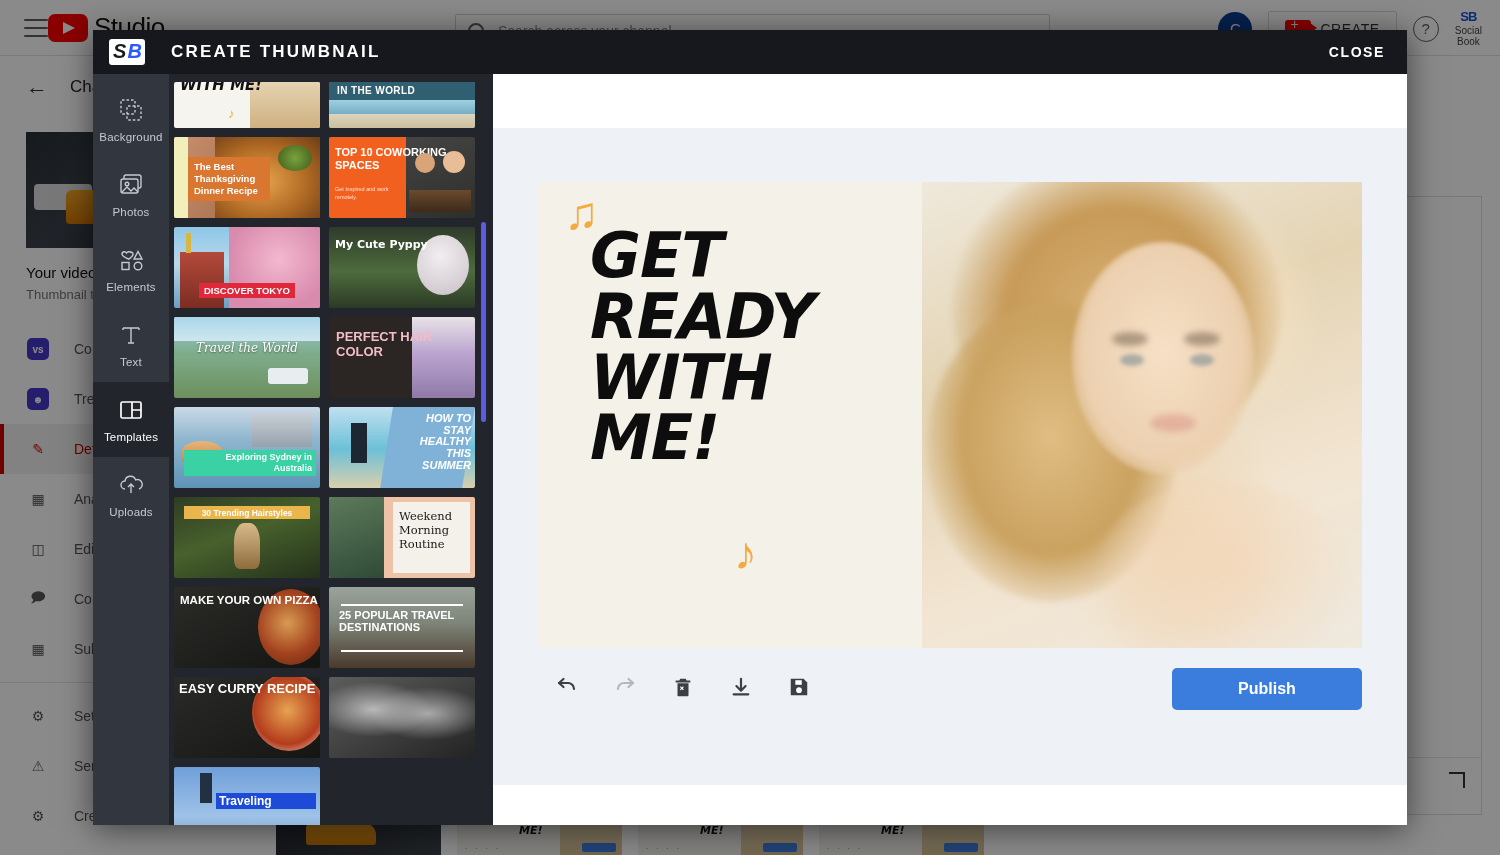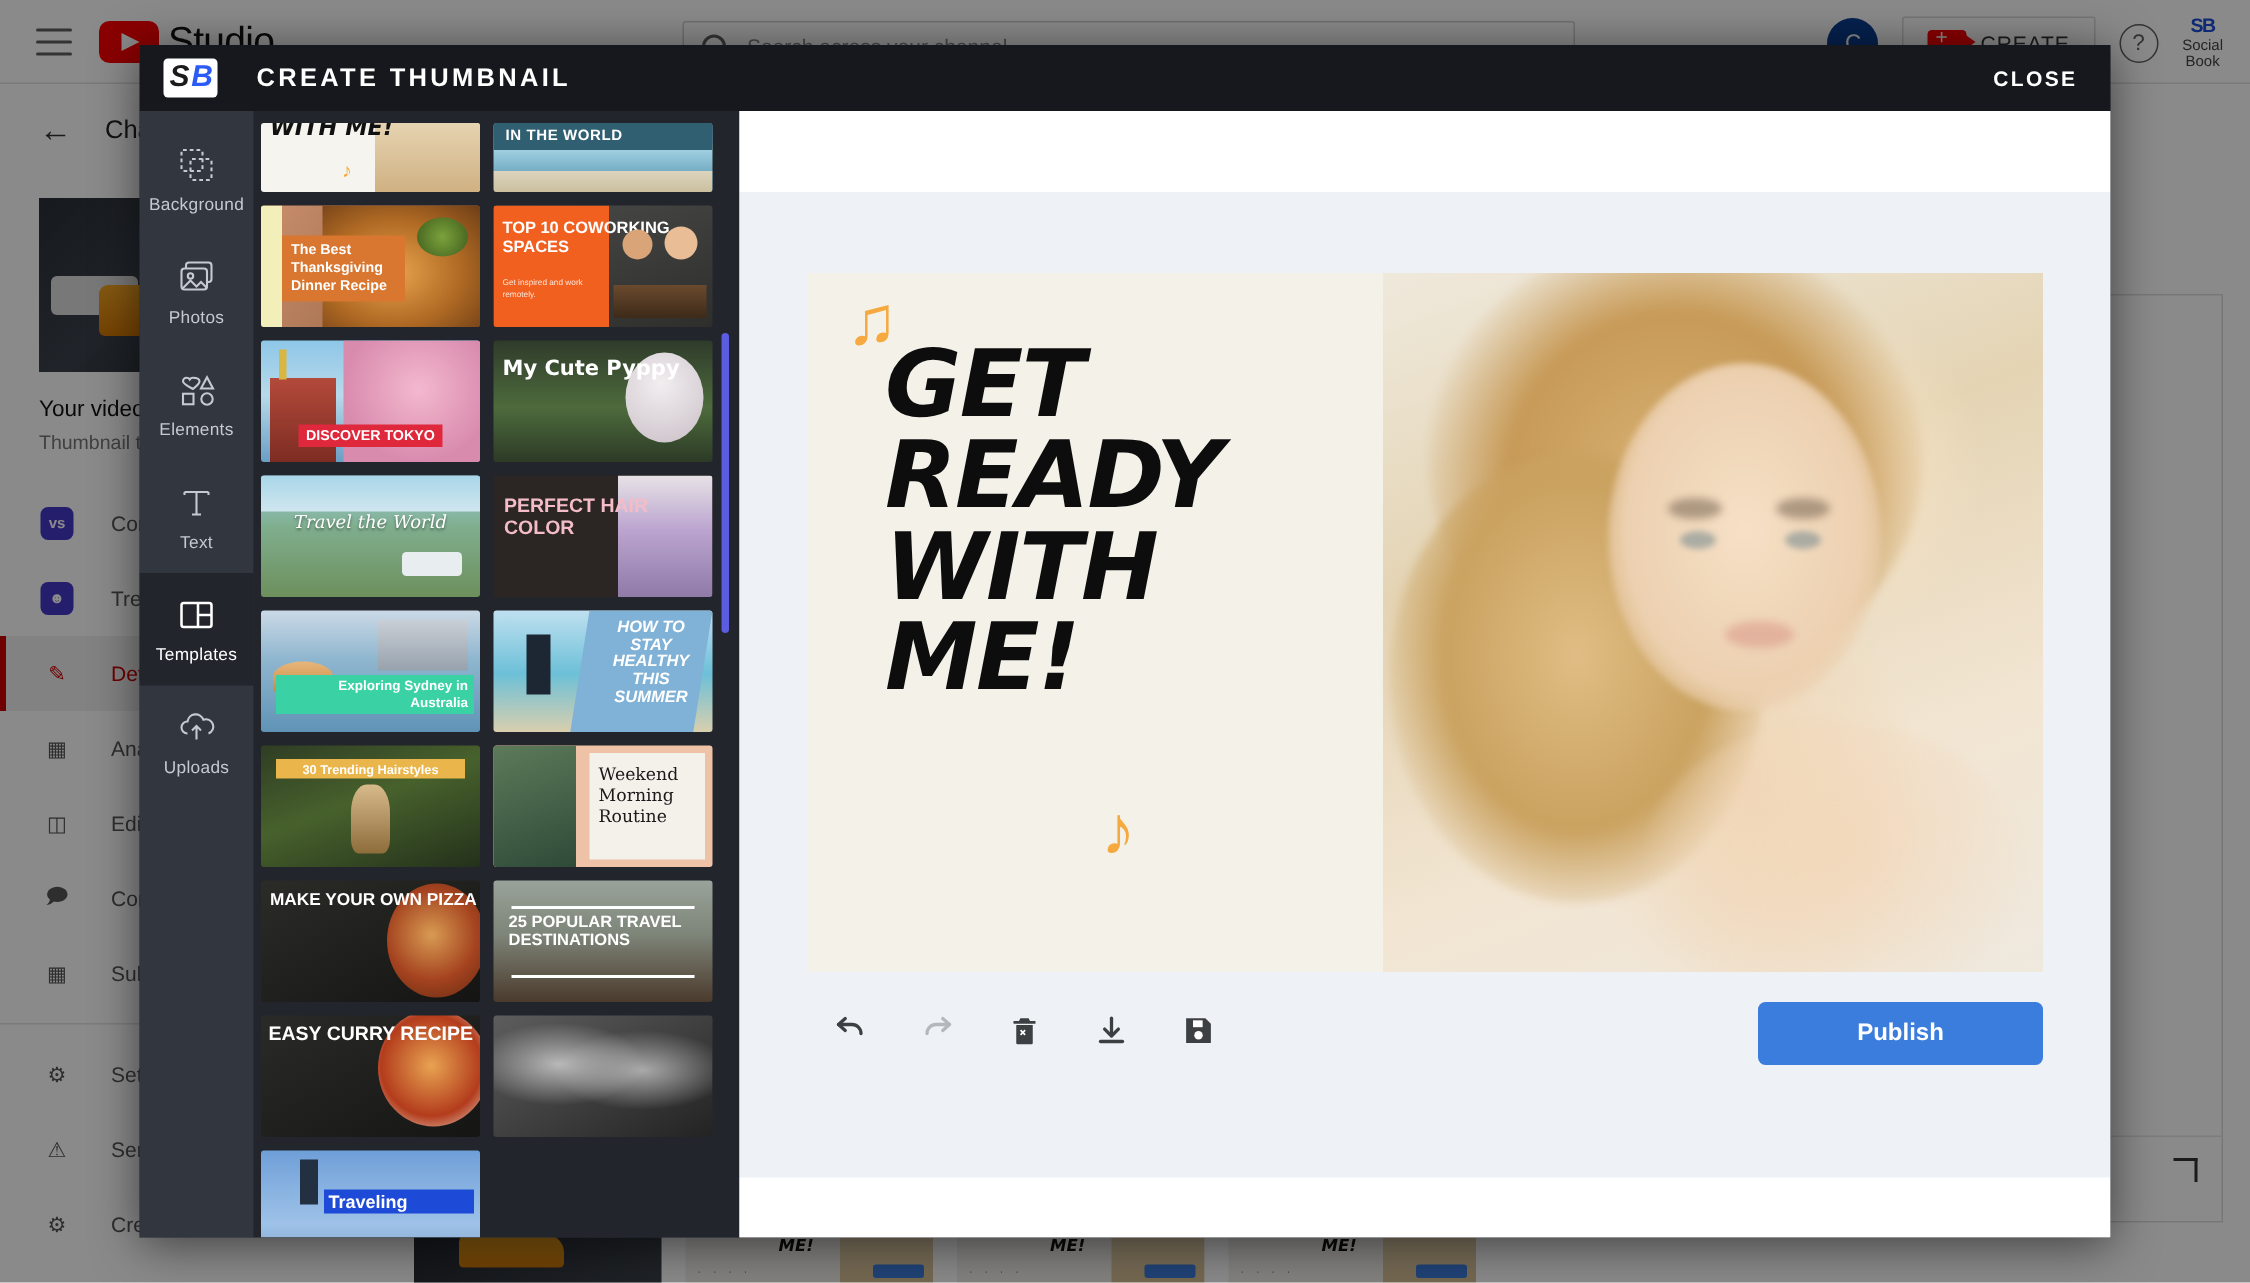--- a/index.html
+++ b/index.html
@@ -16,21 +16,21 @@
     background: #ffffff;
   }
   #yt-topbar {
     position: absolute; top: 0; left: 0; right: 0; height: 56px;
     background: #ffffff; border-bottom: 1px solid #e0e0e0;
     display: flex; align-items: center;
   }
   .hamburger { width: 24px; height: 18px; margin-left: 24px; display: flex;
                flex-direction: column; justify-content: space-between; }
   .hamburger i { display: block; height: 2px; background: #5f5f5f; border-radius: 1px; }
-  .yt-logo { display: flex; align-items: center; margin-left: 18px; gap: 6px; }
+  .yt-logo { display: flex; align-items: center; gap: 6px; }
   .yt-play { width: 40px; height: 28px; background: #ff0000; border-radius: 7px;
              position: relative; }
   .yt-play::after { content: ""; position: absolute; left: 15px; top: 8px;
              border-left: 12px solid #fff; border-top: 6px solid transparent;
              border-bottom: 6px solid transparent; }
   .yt-studio-word { font-size: 26px; color: #111; font-weight: 400; letter-spacing: -0.5px; }
   #yt-search {
     position: absolute; left: 455px; top: 14px; width: 595px; height: 34px;
     border: 1px solid #d0d0d0; border-radius: 2px; display: flex; align-items: center;
     padding-left: 12px; gap: 14px;
@@ -451,21 +451,21 @@
                background:linear-gradient(180deg,#b34a3b,#7d2c22);"></div>
           <div style="position:absolute;left:12px;top:6px;width:5px;height:20px;background:#d9b63f;"></div>
           <div style="position:absolute;left:25px;bottom:10px;background:#e0283c;padding:2px 5px;
                color:#fff;font-size:9.5px;font-weight:bold;line-height:1.2;text-align:center;">DISCOVER TOKYO</div>
         </div>
 
         <div class="tpl" style="background:linear-gradient(180deg,#2f3b2b 0%,#4d6b3c 55%,#2c3a26 100%);">
           <div style="position:absolute;right:6px;top:8px;width:52px;height:60px;border-radius:50%;
                background:radial-gradient(circle at 45% 35%,#f2eef0,#c9bfc6);"></div>
           <div style="position:absolute;left:6px;top:12px;font-family:'DejaVu Sans',sans-serif;
-               font-weight:bold;color:#fff;font-size:14px;line-height:1.1;">My Cute Pyppy</div>
+               font-weight:bold;color:#fff;font-size:11px;line-height:1.1;">My Cute Pyppy</div>
         </div>
 
 
         <div class="tpl" style="background:linear-gradient(180deg,#9fd0e2 0%,#7fae8e 42%,#6d8f5c 100%);">
           <div style="position:absolute;left:0;right:0;top:0;height:30%;
                background:linear-gradient(180deg,#a9d6e8,#cfe6ef);"></div>
           <div style="position:absolute;right:12px;bottom:14px;width:40px;height:16px;
                background:#e8eef0;border-radius:3px;"></div>
           <div style="position:absolute;left:0;right:0;top:24px;text-align:center;color:#fff;
                font-family:'DejaVu Serif',serif;font-style:italic;font-size:12px;
@@ -486,21 +486,21 @@
                background:linear-gradient(180deg,#e8b67a,#c98b48);border-radius:50% 50% 0 0;"></div>
           <div style="position:absolute;left:10px;right:4px;bottom:12px;background:#3ad1a4;
                padding:2px 4px;color:#fff;font-size:9px;font-weight:bold;line-height:1.2;
                text-align:right;">Exploring Sydney in Australia</div>
         </div>
 
         <div class="tpl" style="background:linear-gradient(180deg,#bfe0f0 0%,#6cc0d8 52%,#d9cfae 100%);">
           <div style="position:absolute;right:0;top:0;width:56%;height:100%;
                background:#7fb2d6;transform:skewX(-9deg);transform-origin:top right;"></div>
           <div style="position:absolute;right:4px;top:6px;color:#fff;font-size:11px;
-               font-weight:bold;font-style:italic;line-height:1.06;text-align:center;width:74px;">HOW TO STAY HEALTHY THIS SUMMER</div>
+               font-weight:bold;font-style:italic;line-height:1.06;text-align:right;width:74px;">HOW TO STAY HEALTHY THIS SUMMER</div>
           <div style="position:absolute;left:22px;top:16px;width:16px;height:40px;background:#1d2733;"></div>
         </div>
 
         <div class="tpl" style="background:linear-gradient(160deg,#2f3d24 0%,#47612c 45%,#24311b 100%);">
           <div style="position:absolute;left:50%;transform:translateX(-50%);top:26px;width:26px;
                height:46px;background:linear-gradient(180deg,#d8bb8b,#8e6c3c);border-radius:40% 40% 20% 20%;"></div>
           <div style="position:absolute;left:10px;right:10px;top:9px;background:#eab54a;
                padding:1.5px 3px;color:#fff;font-size:8.5px;font-weight:bold;text-align:center;">30 Trending Hairstyles</div>
         </div>
 

